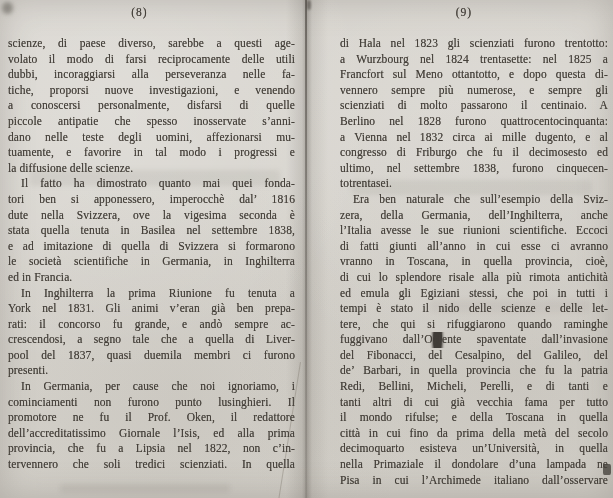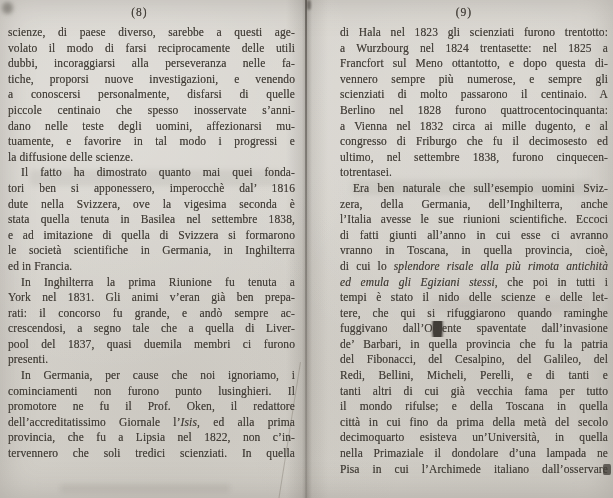--- a/index.html
+++ b/index.html
@@ -36,30 +36,30 @@
   .page{position:absolute;top:0;height:498px;}
   .page-left{left:8px;width:287px;}
   .page-right{left:340px;width:268px;}
   .page-head{
     position:absolute;top:6px;left:0;right:0;height:15px;
     text-align:center;font-size:11.5px;letter-spacing:1px;
     text-shadow:0 0 0.5px rgba(69,64,58,0.7);
   }
   .page-left  .page-head{transform:translateX(-12px);}
   .page-right .page-head{transform:translateX(-10px);}
-  .page-text{position:absolute;top:25px;left:0;right:0;}
+  .page-text{position:absolute;top:36px;left:0;right:0;}
   .line{
     font-size:11.5px;line-height:15.6px;height:15.6px;overflow:hidden;
     text-align:justify;text-align-last:justify;
     letter-spacing:0.1px;
     text-shadow:0 0 0.5px rgba(69,64,58,0.65);
   }
   .line.end{text-align-last:left;}
   .line.indent{text-indent:13px;}
-  .it{font-style:italic;}
+  .it{}
   .blot{
     background:#403c37;color:transparent;border-radius:50% 45% 50% 48%;
     padding:16px 1px;box-shadow:0 0 2px 1.2px rgba(64,60,55,0.65);
   }
   
   .speck{position:absolute;border-radius:50%;}
   .speck-tl{left:2px;top:2px;width:11px;height:12px;background:rgba(74,68,61,0.45);filter:blur(2px);}
   .speck-right{left:603px;top:464px;width:8px;height:11px;background:rgba(56,51,45,0.70);filter:blur(0.7px);border-radius:20%;}
   .speck-mid-top{left:307px;top:0px;width:4px;height:10px;background:rgba(56,51,45,0.5);filter:blur(1px);}
   .ghost{position:absolute;background:rgba(112,106,97,0.10);filter:blur(2.5px);border-radius:4px;}
@@ -88,21 +88,21 @@
   <div class="page page-left">
     <div class="page-head">
       <span>(8)</span>
     </div>
     <div class="page-text">
         <div class="line"><span>scienze, di paese diverso, sarebbe a questi age-</span></div>
         <div class="line"><span>volato il modo di farsi reciprocamente delle utili</span></div>
         <div class="line"><span>dubbi, incoraggiarsi alla perseveranza nelle fa-</span></div>
         <div class="line"><span>tiche, proporsi nuove investigazioni, e venendo</span></div>
         <div class="line"><span>a conoscersi personalmente, disfarsi di quelle</span></div>
-        <div class="line"><span>piccole centinaio che spesso inosservate s’anni-</span></div>
+        <div class="line"><span>piccole antipatie che spesso inosservate s’anni-</span></div>
         <div class="line"><span>dano nelle teste degli uomini, affezionarsi mu-</span></div>
         <div class="line"><span>tuamente, e favorire in tal modo i progressi e</span></div>
         <div class="line end"><span>la diffusione delle scienze.</span></div>
         <div class="line indent"><span>Il fatto ha dimostrato quanto mai quei fonda-</span></div>
         <div class="line"><span>tori ben si apponessero, imperocchè dal’ 1816</span></div>
         <div class="line"><span>dute nella Svizzera, ove la vigesima seconda è</span></div>
         <div class="line"><span>stata quella tenuta in Basilea nel settembre 1838,</span></div>
         <div class="line"><span>e ad imitazione di quella di Svizzera si formarono</span></div>
         <div class="line"><span>le società scientifiche in Germania, in Inghilterra</span></div>
         <div class="line end"><span>ed in Francia.</span></div>
@@ -129,32 +129,32 @@
         <div class="line"><span>di Hala nel 1823 gli scienziati furono trentotto:</span></div>
         <div class="line"><span>a Wurzbourg nel 1824 trentasette: nel 1825 a</span></div>
         <div class="line"><span>Francfort sul Meno ottantotto, e dopo questa di-</span></div>
         <div class="line"><span>vennero sempre più numerose, e sempre gli</span></div>
         <div class="line"><span>scienziati di molto passarono il centinaio. A</span></div>
         <div class="line"><span>Berlino nel 1828 furono quattrocentocinquanta:</span></div>
         <div class="line"><span>a Vienna nel 1832 circa ai mille dugento, e al</span></div>
         <div class="line"><span>congresso di Friburgo che fu il decimosesto ed</span></div>
         <div class="line"><span>ultimo, nel settembre 1838, furono cinquecen-</span></div>
         <div class="line end"><span>totrentasei.</span></div>
-        <div class="line indent"><span>Era ben naturale che sull’esempio uomini Sviz-</span></div>
+        <div class="line indent"><span>Era ben naturale che sull’esempio della Sviz-</span></div>
         <div class="line"><span>zera, della Germania, dell’Inghilterra, anche</span></div>
         <div class="line"><span>l’Italia avesse le sue riunioni scientifiche. Eccoci</span></div>
         <div class="line"><span>di fatti giunti all’anno in cui esse ci avranno</span></div>
         <div class="line"><span>vranno in Toscana, in quella provincia, cioè,</span></div>
         <div class="line"><span>di cui lo </span><span class="it">splendore risale alla più rimota antichità</span></div>
         <div class="line"><span class="it">ed emula gli Egiziani stessi</span><span>, che poi in tutti i</span></div>
         <div class="line"><span>tempi è stato il nido delle scienze e delle let-</span></div>
         <div class="line"><span>tere, che qui si rifuggiarono quando raminghe</span></div>
         <div class="line"><span>fuggivano dall’O</span><span class="blot">ri</span><span>ente spaventate dall’invasione</span></div>
+        <div class="line"><span>del Fibonacci, del Cesalpino, del Galileo, del</span></div>
         <div class="line"><span>de’ Barbari, in quella provincia che fu la patria</span></div>
-        <div class="line"><span>del Fibonacci, del Cesalpino, del Galileo, del</span></div>
         <div class="line"><span>Redi, Bellini, Micheli, Perelli, e di tanti e</span></div>
         <div class="line"><span>tanti altri di cui già vecchia fama per tutto</span></div>
         <div class="line"><span>il mondo rifulse; e della Toscana in quella</span></div>
         <div class="line"><span>città in cui fino da prima della metà del secolo</span></div>
         <div class="line"><span>decimoquarto esisteva un’Università, in quella</span></div>
         <div class="line"><span>nella Primaziale il dondolare d’una lampada ne</span></div>
         <div class="line"><span>Pisa in cui l’Archimede italiano dall’osservare</span></div>
       </div>
   </div>
 

